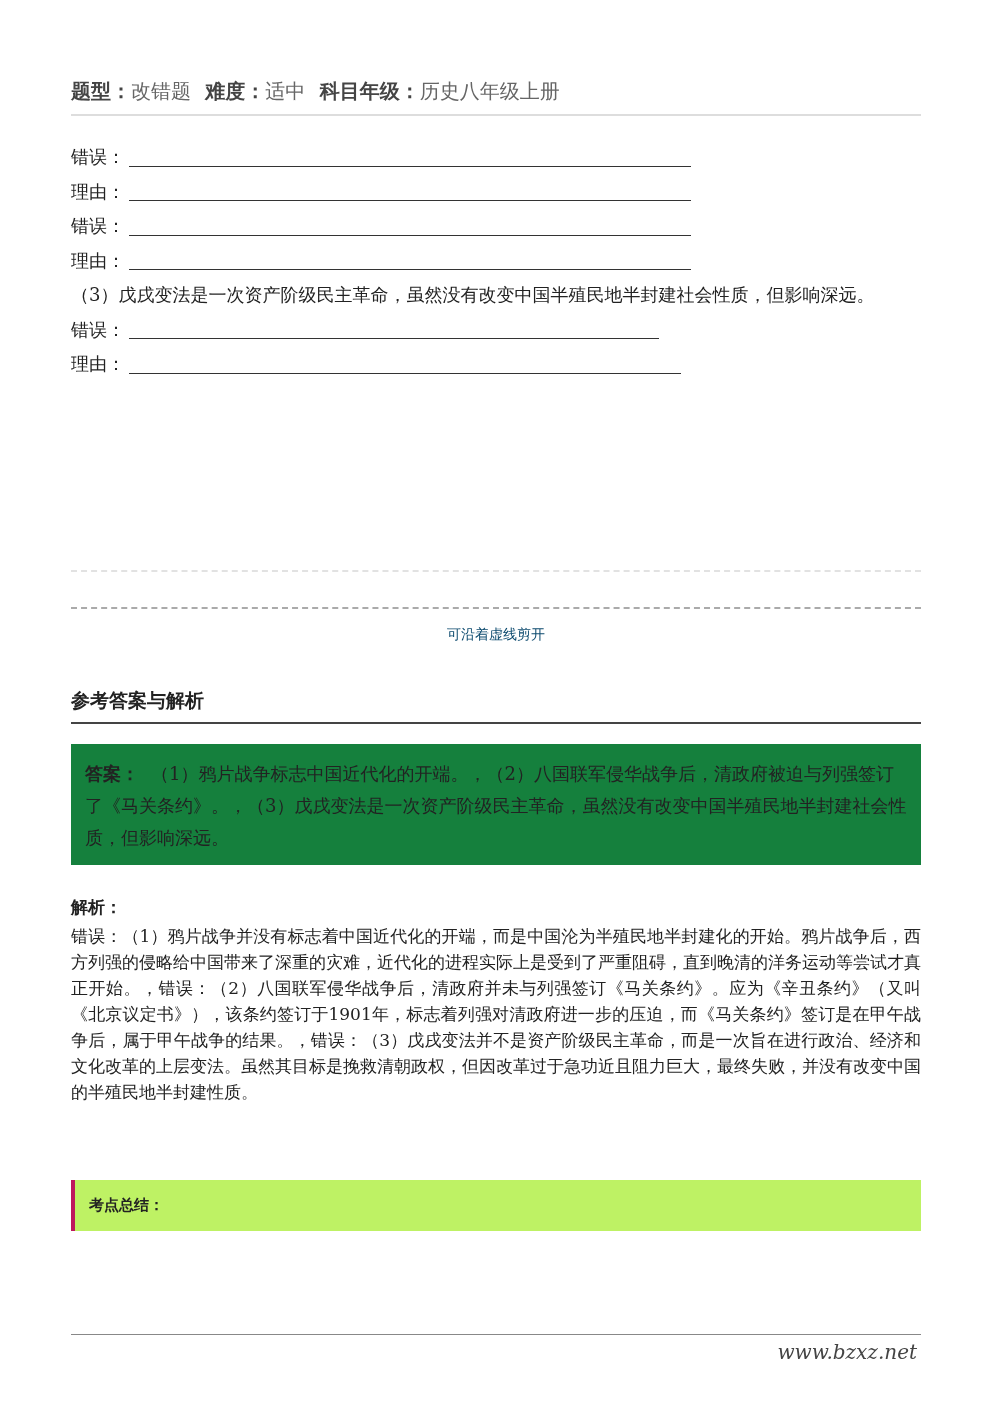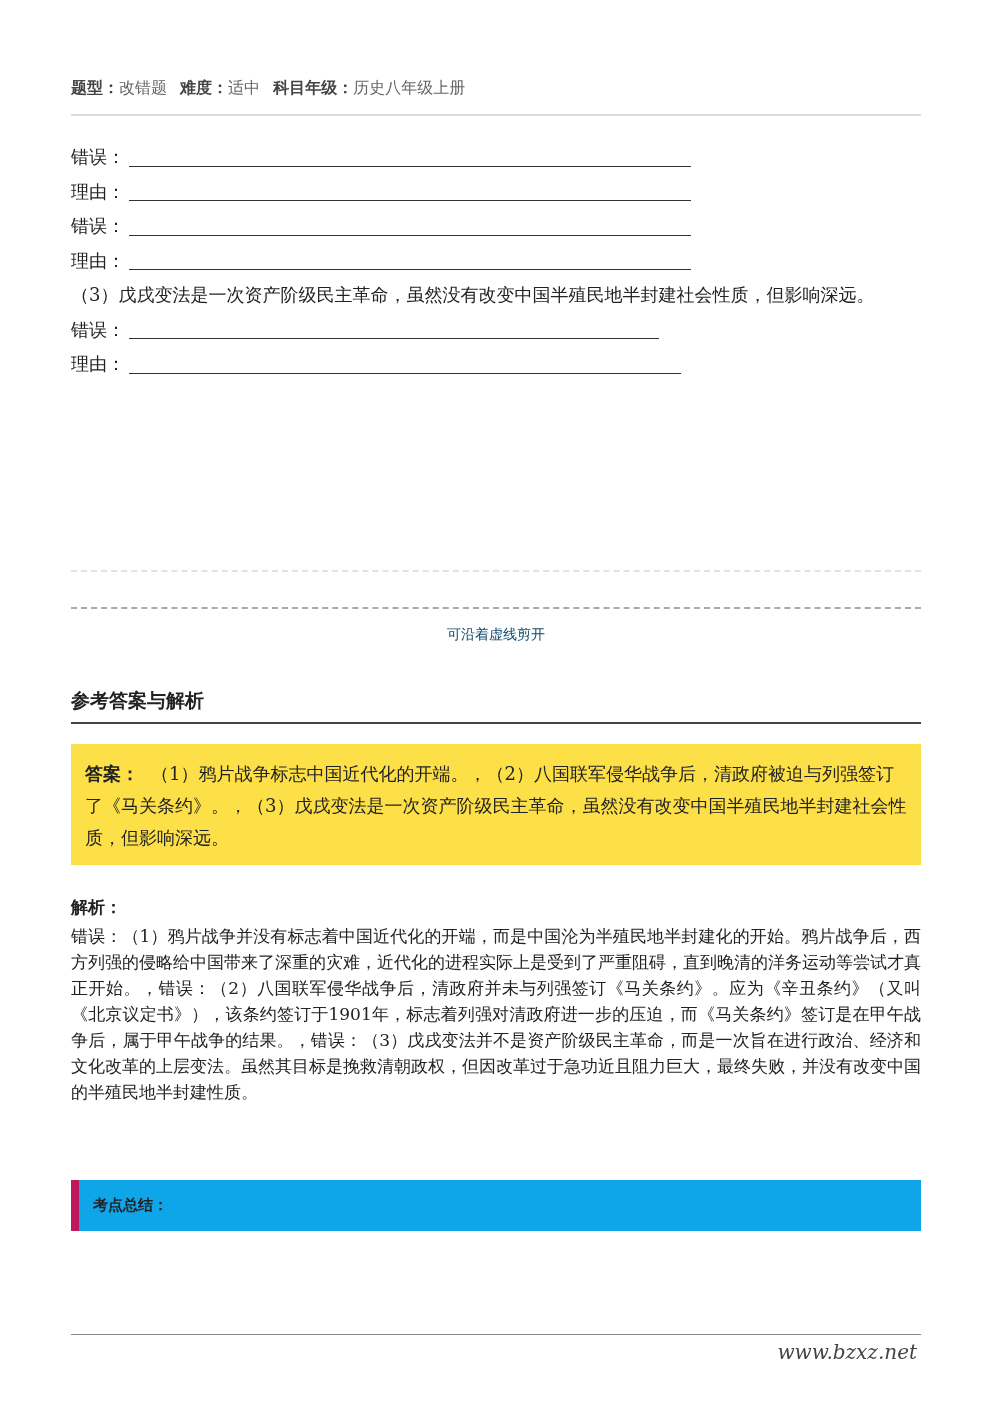--- a/index.html
+++ b/index.html
@@ -3,21 +3,21 @@
   <meta charset="utf-8">
   <style>
     html, body { margin: 0; padding: 0; background: #ffffff; }
     body {
       width: 992px; height: 1403px; position: relative;
       font-family: "DejaVu Serif", "Liberation Serif", serif;
       color: #222;
     }
     .page { position: absolute; left: 71px; width: 850px; }
     .meta {
-      top: 78px; font-size: 16px; color: #666;
+      top: 78px; font-size: 20px; color: #666;
       font-family: "DejaVu Sans", "Liberation Sans", sans-serif;
     }
     .meta b { color: #444; font-weight: bold; }
     .meta .sep { display: inline-block; width: 8px; }
     .meta-rule { position: absolute; left: 71px; width: 850px; top: 114px; height: 0; border-top: 2px solid #ddd; }
 
     .q-block { top: 140px; font-size: 18px; line-height: 34.5px; }
     .q-line { white-space: nowrap; }
     .q-line.wrap { white-space: normal; }
     .blank-row { display: flex; align-items: flex-end; height: 34.5px; }
@@ -32,37 +32,37 @@
     }
 
     .ans-title {
       position: absolute; left: 71px; top: 688px; font-size: 19px; font-weight: bold; color: #222;
       font-family: "DejaVu Sans", "Liberation Sans", sans-serif;
     }
     .ans-rule { position: absolute; left: 71px; width: 850px; top: 722px; border-top: 2px solid #444; }
 
     .answer-box {
       position: absolute; left: 71px; width: 850px; top: 744px; height: 121px;
-      background: #fde047; box-sizing: border-box; padding: 14px 14px 0 14px;
+      background: #15803d; box-sizing: border-box; padding: 14px 14px 0 14px;
       font-size: 18px; line-height: 32px;
     }
     .answer-box .lbl { font-weight: bold; font-family: "DejaVu Sans", "Liberation Sans", sans-serif; margin-right: 12px; }
 
     .analysis-title {
       position: absolute; left: 71px; top: 896px; font-size: 17px; font-weight: bold;
       font-family: "DejaVu Sans", "Liberation Sans", sans-serif;
     }
     .analysis-body {
       position: absolute; left: 71px; width: 850px; top: 923px;
       font-size: 17px; line-height: 26px; text-align: justify;
     }
 
     .summary-box {
       position: absolute; left: 71px; width: 850px; top: 1180px; height: 51px;
-      background: #0ea5e9; border-left: 8px solid #be185d; box-sizing: border-box;
+      background: #bef264; border-left: 4px solid #be185d; box-sizing: border-box;
       padding: 0 14px; display: flex; align-items: center; font-size: 15px;
     }
     .summary-box .lbl { font-weight: bold; font-family: "DejaVu Sans", "Liberation Sans", sans-serif; margin-right: 14px; }
 
     .footer-rule { position: absolute; left: 71px; width: 850px; top: 1334px; border-top: 1.5px solid #888; }
     .footer-url {
       position: absolute; right: 75px; top: 1340px; font-size: 20px; font-style: italic; color: #444;
       font-family: "DejaVu Serif", "Liberation Serif", serif;
     }
   </style>

